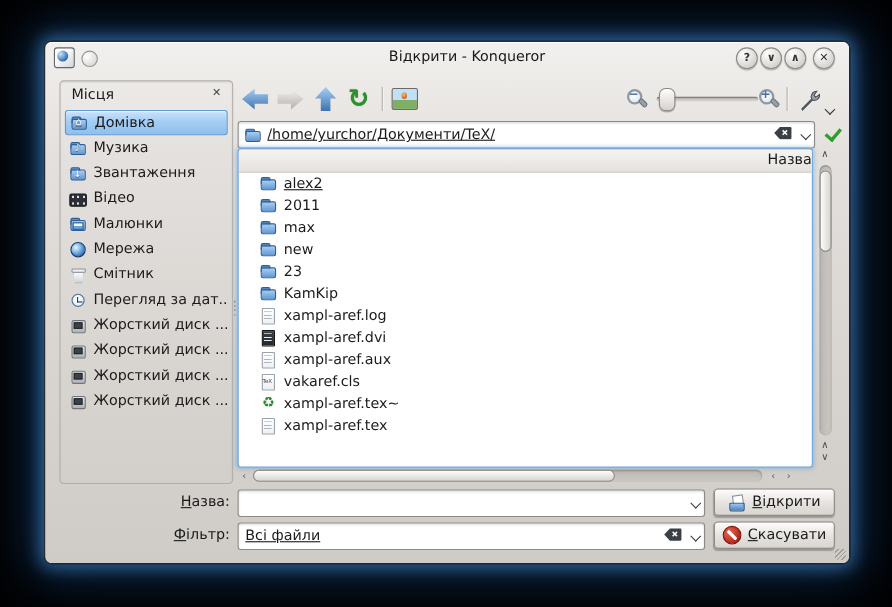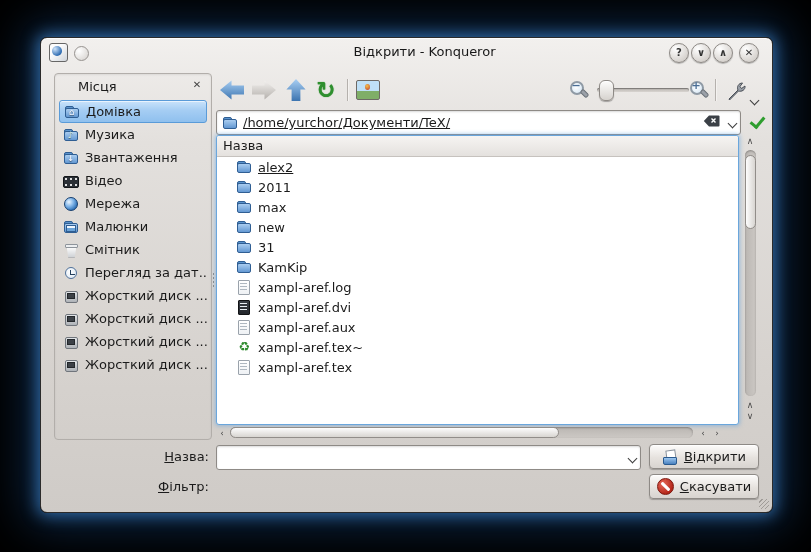--- a/index.html
+++ b/index.html
@@ -21,21 +21,21 @@
     background:radial-gradient(circle at 4px 4px,#fff,#d3cfcb);border:1px solid #979390;}
   .tb-title{position:absolute;left:0;right:0;top:6px;text-align:center;color:#181818;padding-left:36px;}
   .winbtn{position:absolute;top:5px;width:18px;height:18px;border-radius:50%;
     background:radial-gradient(circle at 6px 5px,#ffffff,#d8d4d0 70%,#c4c0bc);
     border:1px solid #8d8985;box-shadow:0 1px 1px rgba(0,0,0,.25);
     font-size:10px;line-height:17px;text-align:center;color:#333;font-weight:bold;}
   .wb-help{right:83px;} .wb-min{right:61px;} .wb-max{right:39px;} .wb-close{right:13px;}
   
   .sidebar{position:absolute;left:13px;top:35px;width:156px;height:365px;border:1px solid #b2aeaa;
     border-radius:4px;box-shadow:inset 0 1px 2px rgba(0,0,0,.08);}
-  .sb-head{position:absolute;left:23px;top:5px;color:#1b1b1b;}
+  .sb-head{position:absolute;left:10px;top:5px;color:#1b1b1b;}
   .sb-close{position:absolute;right:7px;top:4px;width:14px;height:14px;font-size:10px;line-height:14px;
     text-align:center;color:#444;}
   .sb-items{position:absolute;left:4px;right:4px;top:26px;}
   .sbrow{height:23px;display:flex;align-items:center;gap:6px;padding-left:4px;border-radius:3px;}
   .sbrow.sel{background:linear-gradient(180deg,#c9e3fb,#a5cdf3 45%,#8fc0ee);border:1px solid #5a9bd8;
     height:21px;box-shadow:inset 0 1px 0 rgba(255,255,255,.6);}
   .sblabel{white-space:nowrap;overflow:hidden;}
   
   .si,.fi{position:relative;width:16px;height:16px;flex:0 0 16px;display:inline-block;}
   .sif::before,.fi-folder::before{content:"";position:absolute;left:1px;top:2px;width:7px;height:4px;
@@ -125,21 +125,21 @@
   .loc{left:175px;top:72px;width:523px;height:23px;}
   .loc .si{margin:0 5px 0 5px;}
   .combo-text{flex:1;white-space:nowrap;overflow:hidden;}
   .clear-ic{flex:0 0 17px;margin-right:4px;}
   .chev-box{flex:0 0 16px;text-align:center;}
   .check-btn{position:absolute;left:706px;top:72px;width:22px;height:23px;}
   .check-btn::before{content:"";position:absolute;left:6px;top:4px;width:6px;height:11px;
     border-right:3px solid #2f9e2f;border-bottom:3px solid #2f9e2f;transform:rotate(40deg);}
   
   .listframe{position:absolute;left:175px;top:97px;width:521px;height:288px;background:#fff;
-    border:1px solid #6aa6dc;border-radius:3px;box-shadow:0 0 4px 1px rgba(96,160,220,.55);overflow:hidden;}
+    border:1px solid #6aa6dc;border-radius:3px;box-shadow:0 0 4px 1px rgba(96,160,220,.55);overflow:hidden;text-align:right;}
   .listhead{height:20px;background:linear-gradient(180deg,#f6f4f2,#e4e1de);border-bottom:1px solid #c6c2be;
     padding-left:6px;line-height:20px;}
   .frow{height:20px;display:flex;align-items:center;gap:6px;padding-left:19px;}
   .frow .fname{white-space:nowrap;}
   .frow.focused .fname{text-decoration:underline;}
   
   .vscroll{position:absolute;left:701px;top:98px;width:17px;height:286px;}
   .vtrack{position:absolute;left:3px;top:14px;bottom:26px;width:11px;border-radius:6px;
     background:linear-gradient(90deg,#bab6b2,#ccc8c4);box-shadow:inset 0 1px 2px rgba(0,0,0,.3);}
   .vthumb{position:absolute;left:0;width:11px;border-radius:6px;
@@ -210,28 +210,28 @@
             <span class="si si-downloads sif">
               <span class="em">↓</span>
             </span>
             <span class="sblabel">Звантаження</span>
           </div>
           <div class="sbrow">
             <span class="si si-video"></span>
             <span class="sblabel">Відео</span>
           </div>
           <div class="sbrow">
-            <span class="si si-network"></span>
-            <span class="sblabel">Мережа</span>
-          </div>
-          <div class="sbrow">
             <span class="si si-pictures sif">
               <span class="em"></span>
             </span>
             <span class="sblabel">Малюнки</span>
+          </div>
+          <div class="sbrow">
+            <span class="si si-network"></span>
+            <span class="sblabel">Мережа</span>
           </div>
           <div class="sbrow">
             <span class="si si-trash"></span>
             <span class="sblabel">Смітник</span>
           </div>
           <div class="sbrow">
             <span class="si si-dateview"></span>
             <span class="sblabel">Перегляд за дат...</span>
           </div>
           <div class="sbrow">
@@ -309,37 +309,41 @@
           <div class="frow">
             <span class="fi fi-folder"></span>
             <span class="fname">max</span>
           </div>
           <div class="frow">
             <span class="fi fi-folder"></span>
             <span class="fname">new</span>
           </div>
           <div class="frow">
             <span class="fi fi-folder"></span>
-            <span class="fname">31</span>
+            <span class="fname">23</span>
           </div>
           <div class="frow">
             <span class="fi fi-folder"></span>
             <span class="fname">KamKip</span>
           </div>
           <div class="frow">
             <span class="fi fi-text"></span>
             <span class="fname">xampl-aref.log</span>
           </div>
           <div class="frow">
             <span class="fi fi-dvi"></span>
             <span class="fname">xampl-aref.dvi</span>
           </div>
           <div class="frow">
             <span class="fi fi-text"></span>
             <span class="fname">xampl-aref.aux</span>
+          </div>
+          <div class="frow">
+            <span class="fi fi-tex"></span>
+            <span class="fname">vakaref.cls</span>
           </div>
           <div class="frow">
             <span class="fi fi-backup"></span>
             <span class="fname">xampl-aref.tex~</span>
           </div>
           <div class="frow">
             <span class="fi fi-text"></span>
             <span class="fname">xampl-aref.tex</span>
           </div>
         </div>
@@ -365,20 +369,30 @@
     <div class="combo name-combo">
       <input value="" style="">
       <span class="chev-box"><span class="chevb"></span></span>
     </div>
     <button class="btn btn-open">
       <span class="ic-open"></span>
       <span><u>В</u>ідкрити</span>
     </button>
 
     <span class="flabel" style="left:8px;top:441px"><u>Ф</u>ільтр:</span>
+    <div class="combo filter-combo">
+      <span class="combo-text">Всі файли</span>
+      <span class="clear-ic">
+        <svg width="17" height="12" viewBox="0 0 17 12">
+            <path d="M6 .5h9.5a1 1 0 0 1 1 1v9a1 1 0 0 1-1 1H6L.8 6z" fill="#3b4046"></path>
+            <path d="M8.5 3.5l4 4m0-4l-4 4" stroke="#fff" stroke-width="1.4"></path>
+          </svg>
+      </span>
+      <span class="chev-box"><span class="chevb"></span></span>
+    </div>
     <button class="btn btn-cancel">
       <span class="ic-cancel"></span>
       <span><u>С</u>касувати</span>
     </button>
 
     <span class="grip"></span>
   </div>
 </div>
 
 </body></html>

